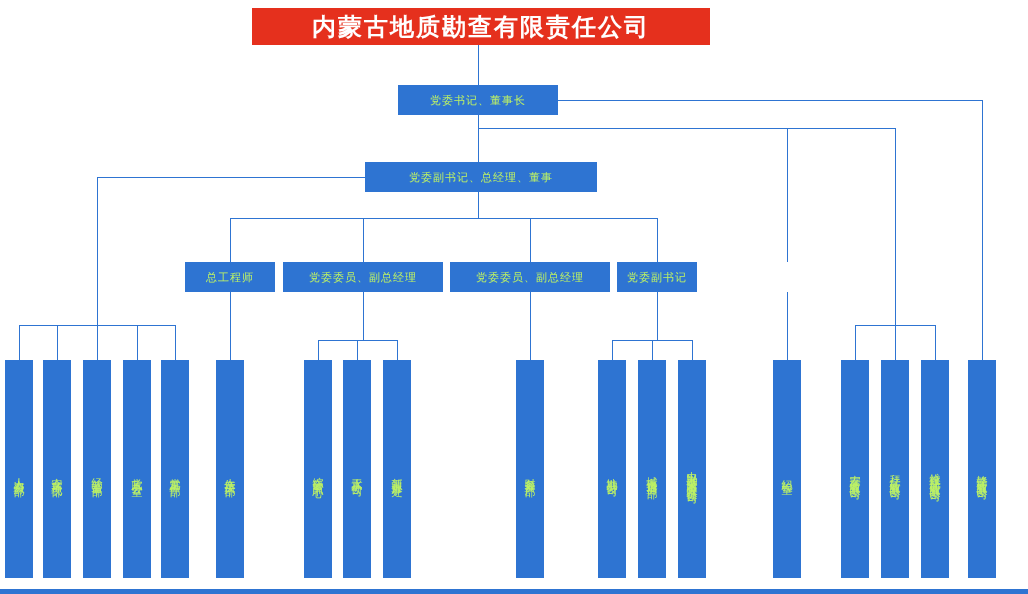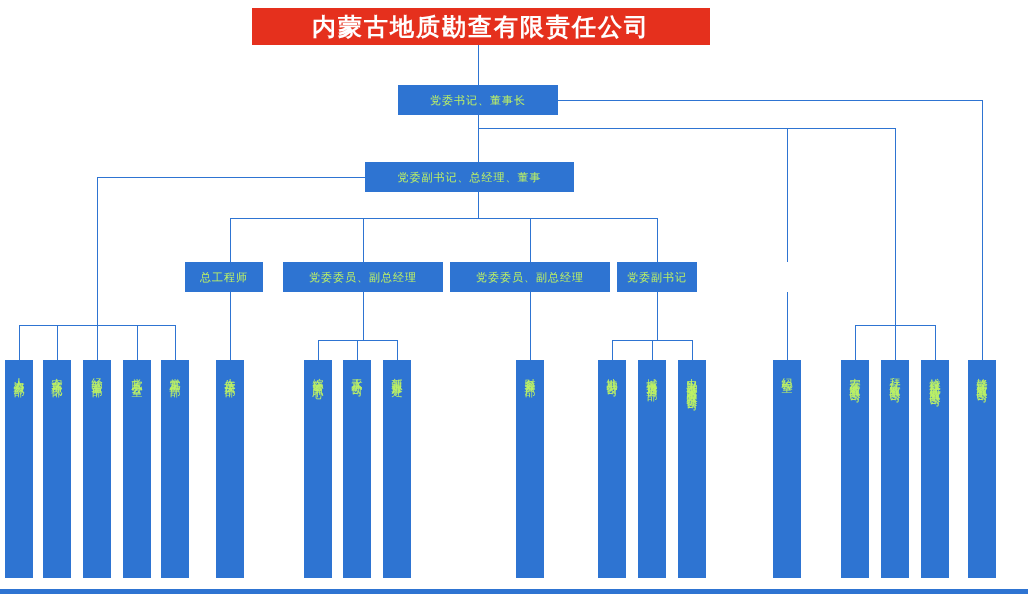--- a/index.html
+++ b/index.html
@@ -6,20 +6,21 @@
   html, body { background: #fff; }
   body {
     font-family: "Liberation Sans", "DejaVu Sans", sans-serif;
     width: 1028px; height: 594px;
   }
   .stage {
     position: relative;
     width: 1028px; height: 594px;
     background: var(--background, #ffffff);
     overflow: hidden;
+    text-align: center;
   }
   .banner {
     position: absolute;
     background: var(--banner-red, #e5301d);
     color: #fff;
     font-size: 24px;
     font-weight: bold;
     letter-spacing: 2px;
     display: flex; align-items: center; justify-content: center;
   }
@@ -51,23 +52,23 @@
   }
 </style>
 </head>
 <body>
 
 <div class="stage">
 
   <div class="banner" style="left:252px; top:8px; width:458px; height:37px;">内蒙古地质勘查有限责任公司</div>
 
   <div class="node hnode" style="left:398px; top:85px; width:160px; height:30px;">党委书记、董事长</div>
-  <div class="node hnode" style="left:365px; top:162px; width:209px; height:30px;">党委副书记、总经理、董事</div>
+  <div class="node hnode" style="left:365px; top:162px; width:232px; height:30px;">党委副书记、总经理、董事</div>
 
-  <div class="node hnode" style="left:185px; top:262px; width:78px; height:30px;">总工程师</div>
+  <div class="node hnode" style="left:185px; top:262px; width:90px; height:30px;">总工程师</div>
   <div class="node hnode" style="left:283px; top:262px; width:160px; height:30px;">党委委员、副总经理</div>
   <div class="node hnode" style="left:450px; top:262px; width:160px; height:30px;">党委委员、副总经理</div>
   <div class="node hnode" style="left:617px; top:262px; width:80px; height:30px;">党委副书记</div>
 
   <div class="node vnode" style="left:5px;   top:360px; width:28px; height:218px;">人力资源部</div>
   <div class="node vnode" style="left:43px;  top:360px; width:28px; height:218px;">安全环境部</div>
   <div class="node vnode" style="left:83px;  top:360px; width:28px; height:218px;">经营监审部</div>
   <div class="node vnode" style="left:123px; top:360px; width:28px; height:218px;">党政办公室</div>
   <div class="node vnode" style="left:161px; top:360px; width:28px; height:218px;">党群工作部</div>
 

